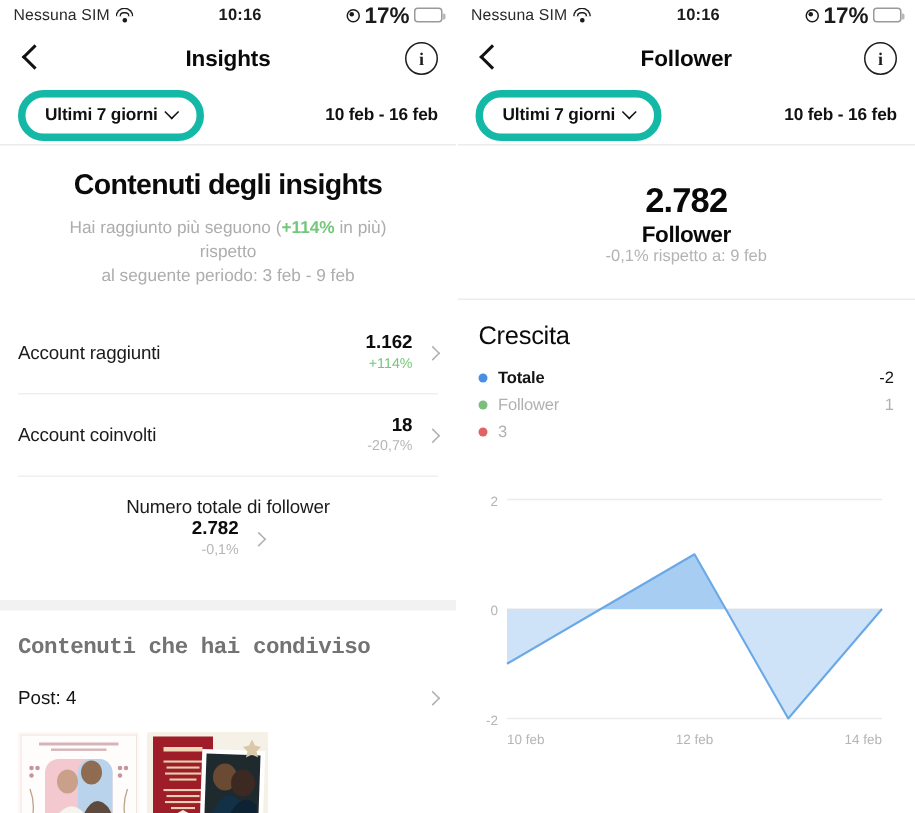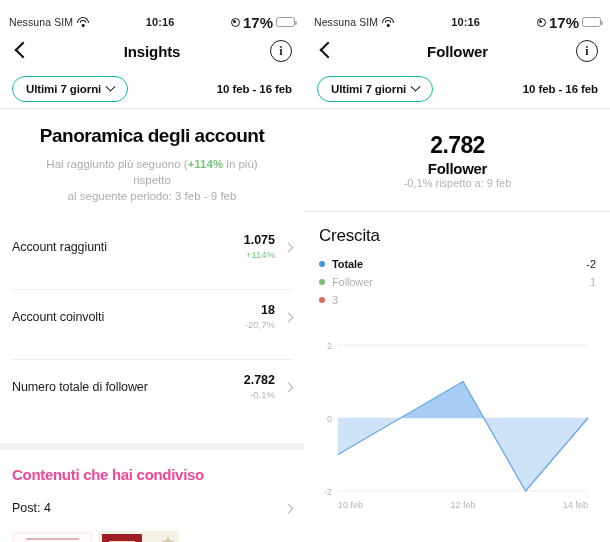--- a/index.html
+++ b/index.html
@@ -9,21 +9,21 @@
     font-family: "Liberation Sans", sans-serif;
     overflow: hidden;
   }
   .screens { display: flex; width: 610px; height: 542px; }
   .panel { width: 305px; height: 542px; position: relative; background: #fff; overflow: hidden; }
   .panel.left { border-right: 1px solid #ffffff; }
 
   
   .statusbar {
     height: 20px; display: flex; align-items: center;
-    padding: 0 9px; font-size: 10.5px; font-weight: 600; color: #1b1b1b; margin-top: 12px;
+    padding: 0 9px; font-size: 10.5px; font-weight: 600; color: #1b1b1b;
   }
   .sb-left { display: flex; align-items: center; gap: 4px; flex: 0 0 auto; }
   .sb-center { flex: 1; text-align: center; font-size: 11px; font-weight: 700; letter-spacing: .1px; }
   .sb-right { display: flex; align-items: center; gap: 3px; flex: 0 0 auto; }
   .carrier { font-size: 10.5px; font-weight: 400; color: #2a2a2a; letter-spacing: .1px; }
   .wifi-ic { display:inline-block; width: 12px; height: 10px; position: relative; }
   .wifi-ic i { position:absolute; border: 1.6px solid #1b1b1b; border-bottom: none;
     border-radius: 50% 50% 0 0 / 100% 100% 0 0; left:50%; transform: translateX(-50%); }
   .wifi-ic i:nth-child(1){ width: 12px; height: 6px; top: 0px; }
   .wifi-ic i:nth-child(2){ width: 7px; height: 3.5px; top: 2.6px; }
@@ -43,56 +43,56 @@
     border-left: 2px solid #111; border-bottom: 2px solid #111; transform: rotate(45deg);
   }
   .nav-title { flex: 1; text-align: center; font-size: 15px; font-weight: 700; color: #0a0a0a; letter-spacing: -.1px; }
   .nav-info { width: 22px; height: 22px; border: 1.5px solid #1d1d1d; border-radius: 50%;
     display:flex; align-items:center; justify-content:center; font-size: 12px; font-weight: 700;
     font-family: "Liberation Serif", serif; color:#1d1d1d; flex:0 0 auto; cursor:pointer; }
 
   
   .filterrow { height: 38px; display: flex; align-items: center; justify-content: space-between; padding: 0 12px; }
   .pill {
-    border: 1px solid #14b8a6; border-radius: 18px; padding: 6px 13px;
+    border: 5px solid #14b8a6; border-radius: 18px; padding: 6px 13px;
     font-size: 11.5px; font-weight: 700; color: #111; background: #fff;
     display: flex; align-items: center; gap: 6px; cursor: pointer; letter-spacing: -.1px;
   }
   .chev-d { width: 7px; height: 7px; border-right: 1.7px solid #111; border-bottom: 1.7px solid #111;
     transform: rotate(45deg) translate(-2px,-2px); }
   .daterange { font-size: 11.5px; font-weight: 700; color: #111; letter-spacing: -.1px; }
 
   .hr { height: 1px; background: #ececec; width: 100%; }
   .thickgap { height: 7px; background: #f2f2f2; width: 100%; }
 
   
   .overview-title { font-size: 19px; font-weight: 700; color: #0b0b0b; text-align: center;
     padding: 16px 10px 0; letter-spacing: -.45px; }
   .overview-sub { font-size: 11.5px; color: #adadad; text-align: center; line-height: 16px;
     padding: 9px 28px 0; }
   .green { color: #73c779; font-weight: 700; }
 
   .metric-list { padding: 0 12px; margin-top: 16px; }
   .metric {
     display: flex; align-items: center; justify-content: space-between;
-    padding: 13px 0 28px; border-bottom: 1px solid #efefef; cursor: pointer;
-  }
-  .metric:last-child { border-bottom: none; }
+    padding: 13px 0 13px; border-bottom: 1px solid #efefef; cursor: pointer;
+  }
+  .metric:last-child { border-bottom: none; flex-direction: column; }
   .metric-label { font-size: 12.5px; color: #1b1b1b; letter-spacing: -.1px; }
   .metric-right { display: flex; align-items: center; gap: 10px; }
   .metric-vals { text-align: right; }
   .metric-value { font-size: 12.5px; font-weight: 700; color: #0d0d0d; line-height: 15px; }
   .metric-delta { font-size: 9.5px; line-height: 12px; margin-top: 1px; }
   .delta-up { color: #73c779; }
   .delta-down { color: #b6b6b6; }
   .chev-r { width: 7px; height: 7px; border-top: 1.6px solid #b0b0b0; border-right: 1.6px solid #b0b0b0;
     transform: rotate(45deg); flex: 0 0 auto; }
 
   .content-sec { padding: 16px 12px 0; }
-  .content-title { font-size: 15px; font-weight: 700; color: #ec4899; letter-spacing: -.3px; }
+  .content-title { font-size: 15px; font-weight: 700; color: #737373; letter-spacing: -.3px; font-family: Liberation Mono, monospace; }
   .postrow { display: flex; align-items: center; justify-content: space-between;
     padding: 18px 0 10px; cursor: pointer; }
   .postrow-label { font-size: 12.5px; color: #151515; }
 
   .thumbs { display: flex; gap: 5px; padding: 6px 12px 0; }
   .thumb { width: 81px; height: 88px; border-radius: 2px; overflow: hidden; position: relative; cursor: pointer; }
 
   
   .follower-block { text-align: center; padding: 22px 0 0; }
   .follower-count { font-size: 23px; font-weight: 700; color: #090909; letter-spacing: -.6px; line-height: 28px; }
@@ -145,32 +145,32 @@
     <div class="filterrow">
       <div class="pill">
         <span>Ultimi 7 giorni</span>
         <span class="chev-d"></span>
       </div>
       <div class="daterange">10 feb - 16 feb</div>
     </div>
 
     <div class="hr"></div>
 
-    <div class="overview-title">Panoramica degli account</div>
+    <div class="overview-title">Contenuti degli insights</div>
     <div class="overview-sub">
       <span>Hai raggiunto più seguono (</span><span class="green">+114%</span><span> in più) rispetto</span><br>
       <span>al seguente periodo: 3 feb - 9 feb</span>
     </div>
 
     <div class="metric-list">
       <div class="metric">
         <span class="metric-label">Account raggiunti</span>
         <span class="metric-right">
           <span class="metric-vals">
-            <span class="metric-value" style="display:block">1.075</span>
+            <span class="metric-value" style="display:block">1.162</span>
             <span class="metric-delta delta-up" style="display:block">+114%</span>
           </span>
           <span class="chev-r"></span>
         </span>
       </div>
       <div class="metric">
         <span class="metric-label">Account coinvolti</span>
         <span class="metric-right">
           <span class="metric-vals">
             <span class="metric-value" style="display:block">18</span>

